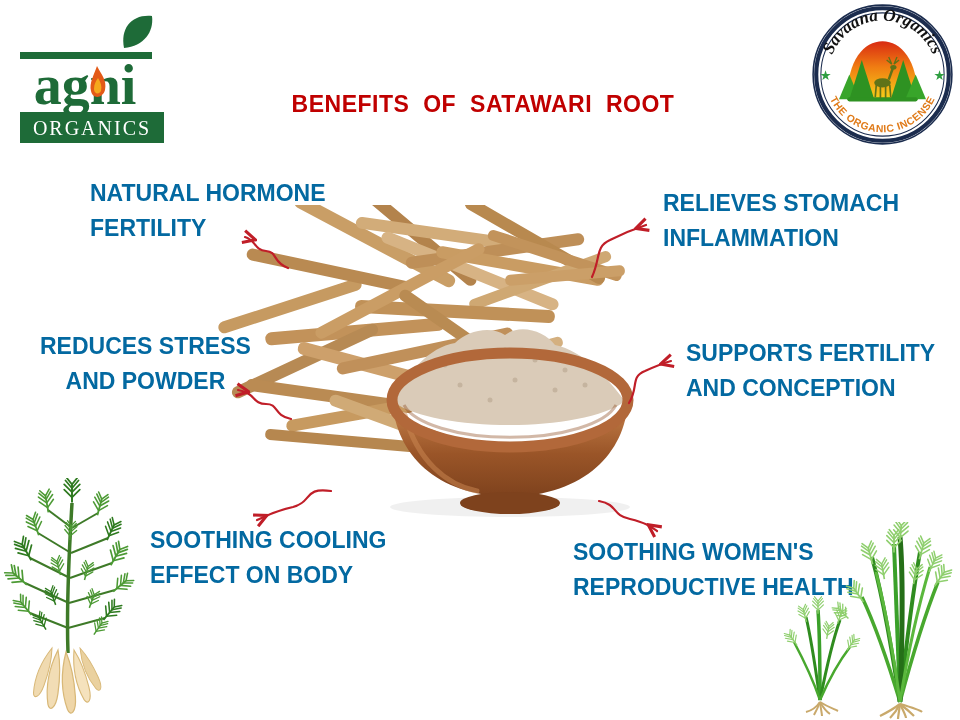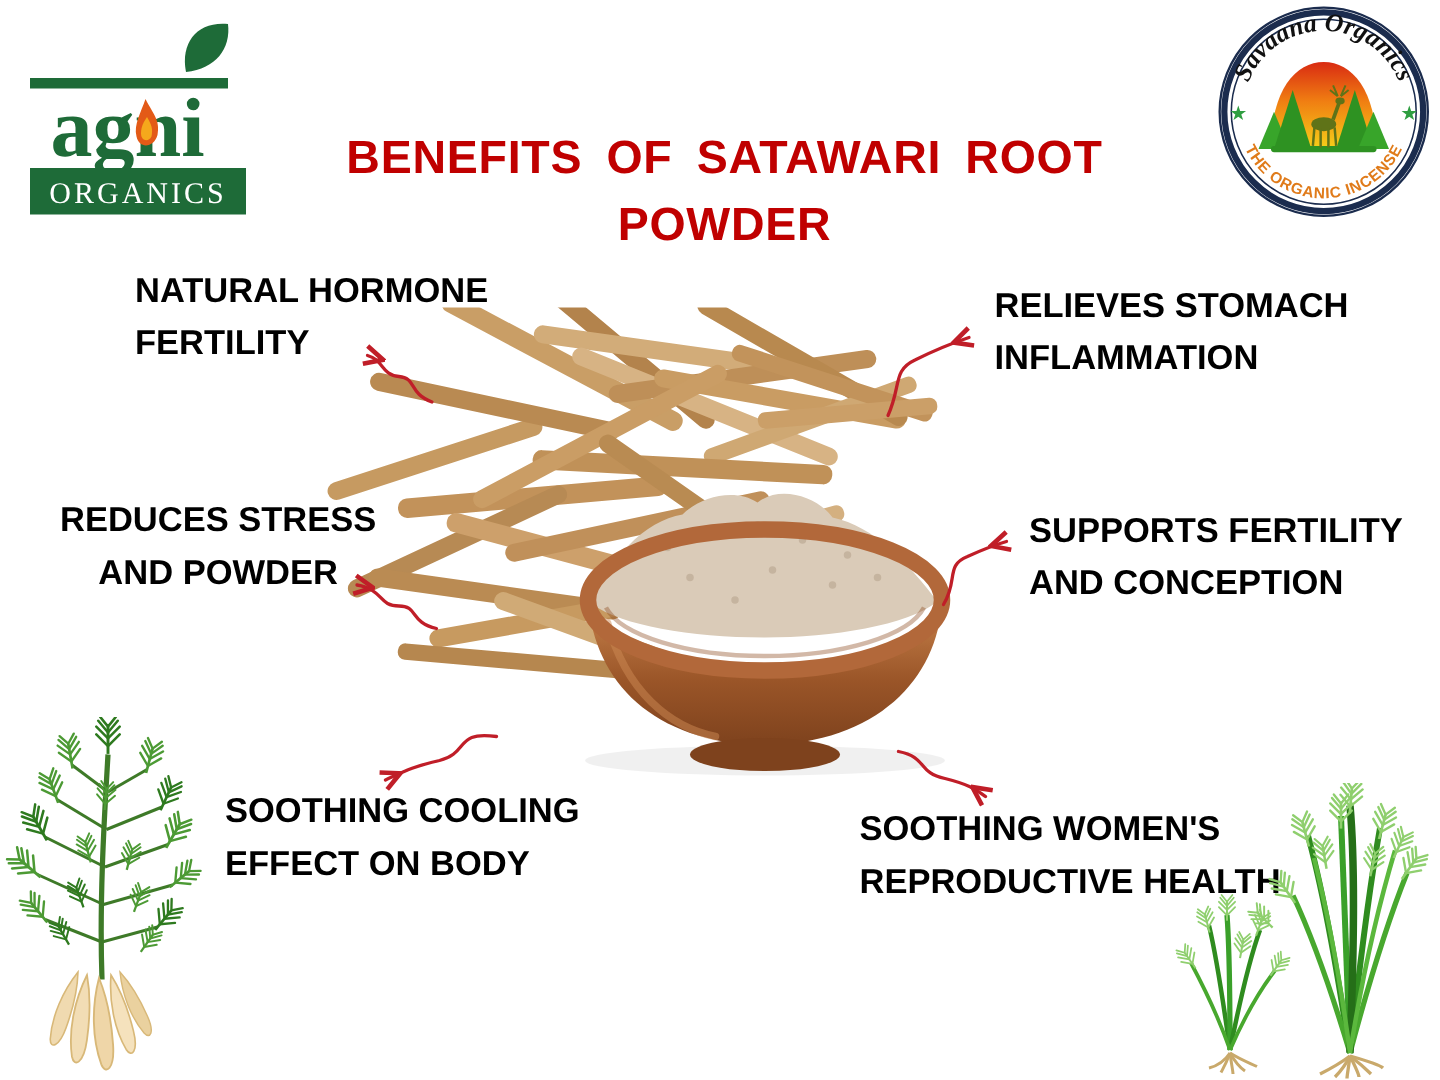--- a/index.html
+++ b/index.html
@@ -1,23 +1,23 @@
 <!DOCTYPE html>
 <html><head>
 <meta charset="utf-8">
 <style>
   html,body{margin:0;padding:0;}
   body{width:960px;height:720px;position:relative;background:#ffffff;overflow:hidden;
        font-family:"Liberation Sans",sans-serif;}
   .abs{position:absolute;}
   
   .title{left:228px;top:82px;width:510px;text-align:center;color:#C00000;
-         font-weight:bold;font-size:31px;line-height:45px;word-spacing:7px;letter-spacing:.5px;}
+         font-weight:bold;font-size:23px;line-height:45px;word-spacing:7px;letter-spacing:.5px;}
   
-  .benefit{position:absolute;color:#000000;font-weight:bold;font-size:23px;line-height:35px;white-space:nowrap;}
+  .benefit{position:absolute;color:#0369a1;font-weight:bold;font-size:23px;line-height:35px;white-space:nowrap;}
   #b1{left:90px; top:176px;}
   #b2{left:663px;top:186px;}
   #b3{left:40px; top:329px;text-align:center;}
   #b4{left:686px;top:336px;}
   #b5{left:150px;top:523px;}
   #b6{left:573px;top:535px;}
   
   .scene{left:205px;top:205px;z-index:1;}
   .arrows{left:0;top:0;z-index:2;pointer-events:none;}
   .logo-agni{left:12px;top:8px;z-index:3;}
@@ -85,21 +85,20 @@
     <ellipse cx="80.5" cy="63" rx="3" ry="2.2" fill="#5F7318"></ellipse>
     <path d="M79,60 L76,53 M79,60 L74,56 M81,60 L84,53 M81,60 L86,56" stroke="#5F7318" stroke-width="1.3" fill="none"></path>
   </g>
   <text font-family="Liberation Sans, sans-serif" font-weight="bold" font-size="10" letter-spacing="0.5" fill="#E07B1A">
     <textPath href="#arcBottom" xlink:href="#arcBottom" startOffset="50%" text-anchor="middle">THE ORGANIC INCENSE</textPath>
   </text>
 </svg>
 
 <div class="abs title">
   <div>BENEFITS OF SATAWARI ROOT</div>
-  <div>POWDER</div>
 </div>
 
 <svg class="abs scene" width="445" height="315" viewBox="0 0 445 315">
   <defs>
     <linearGradient id="bowlGrad" x1="0" y1="0" x2="0" y2="1">
       <stop offset="0%" stop-color="#C8834C"></stop>
       <stop offset="55%" stop-color="#9A5528"></stop>
       <stop offset="100%" stop-color="#7E421D"></stop>
     </linearGradient>
   </defs>

